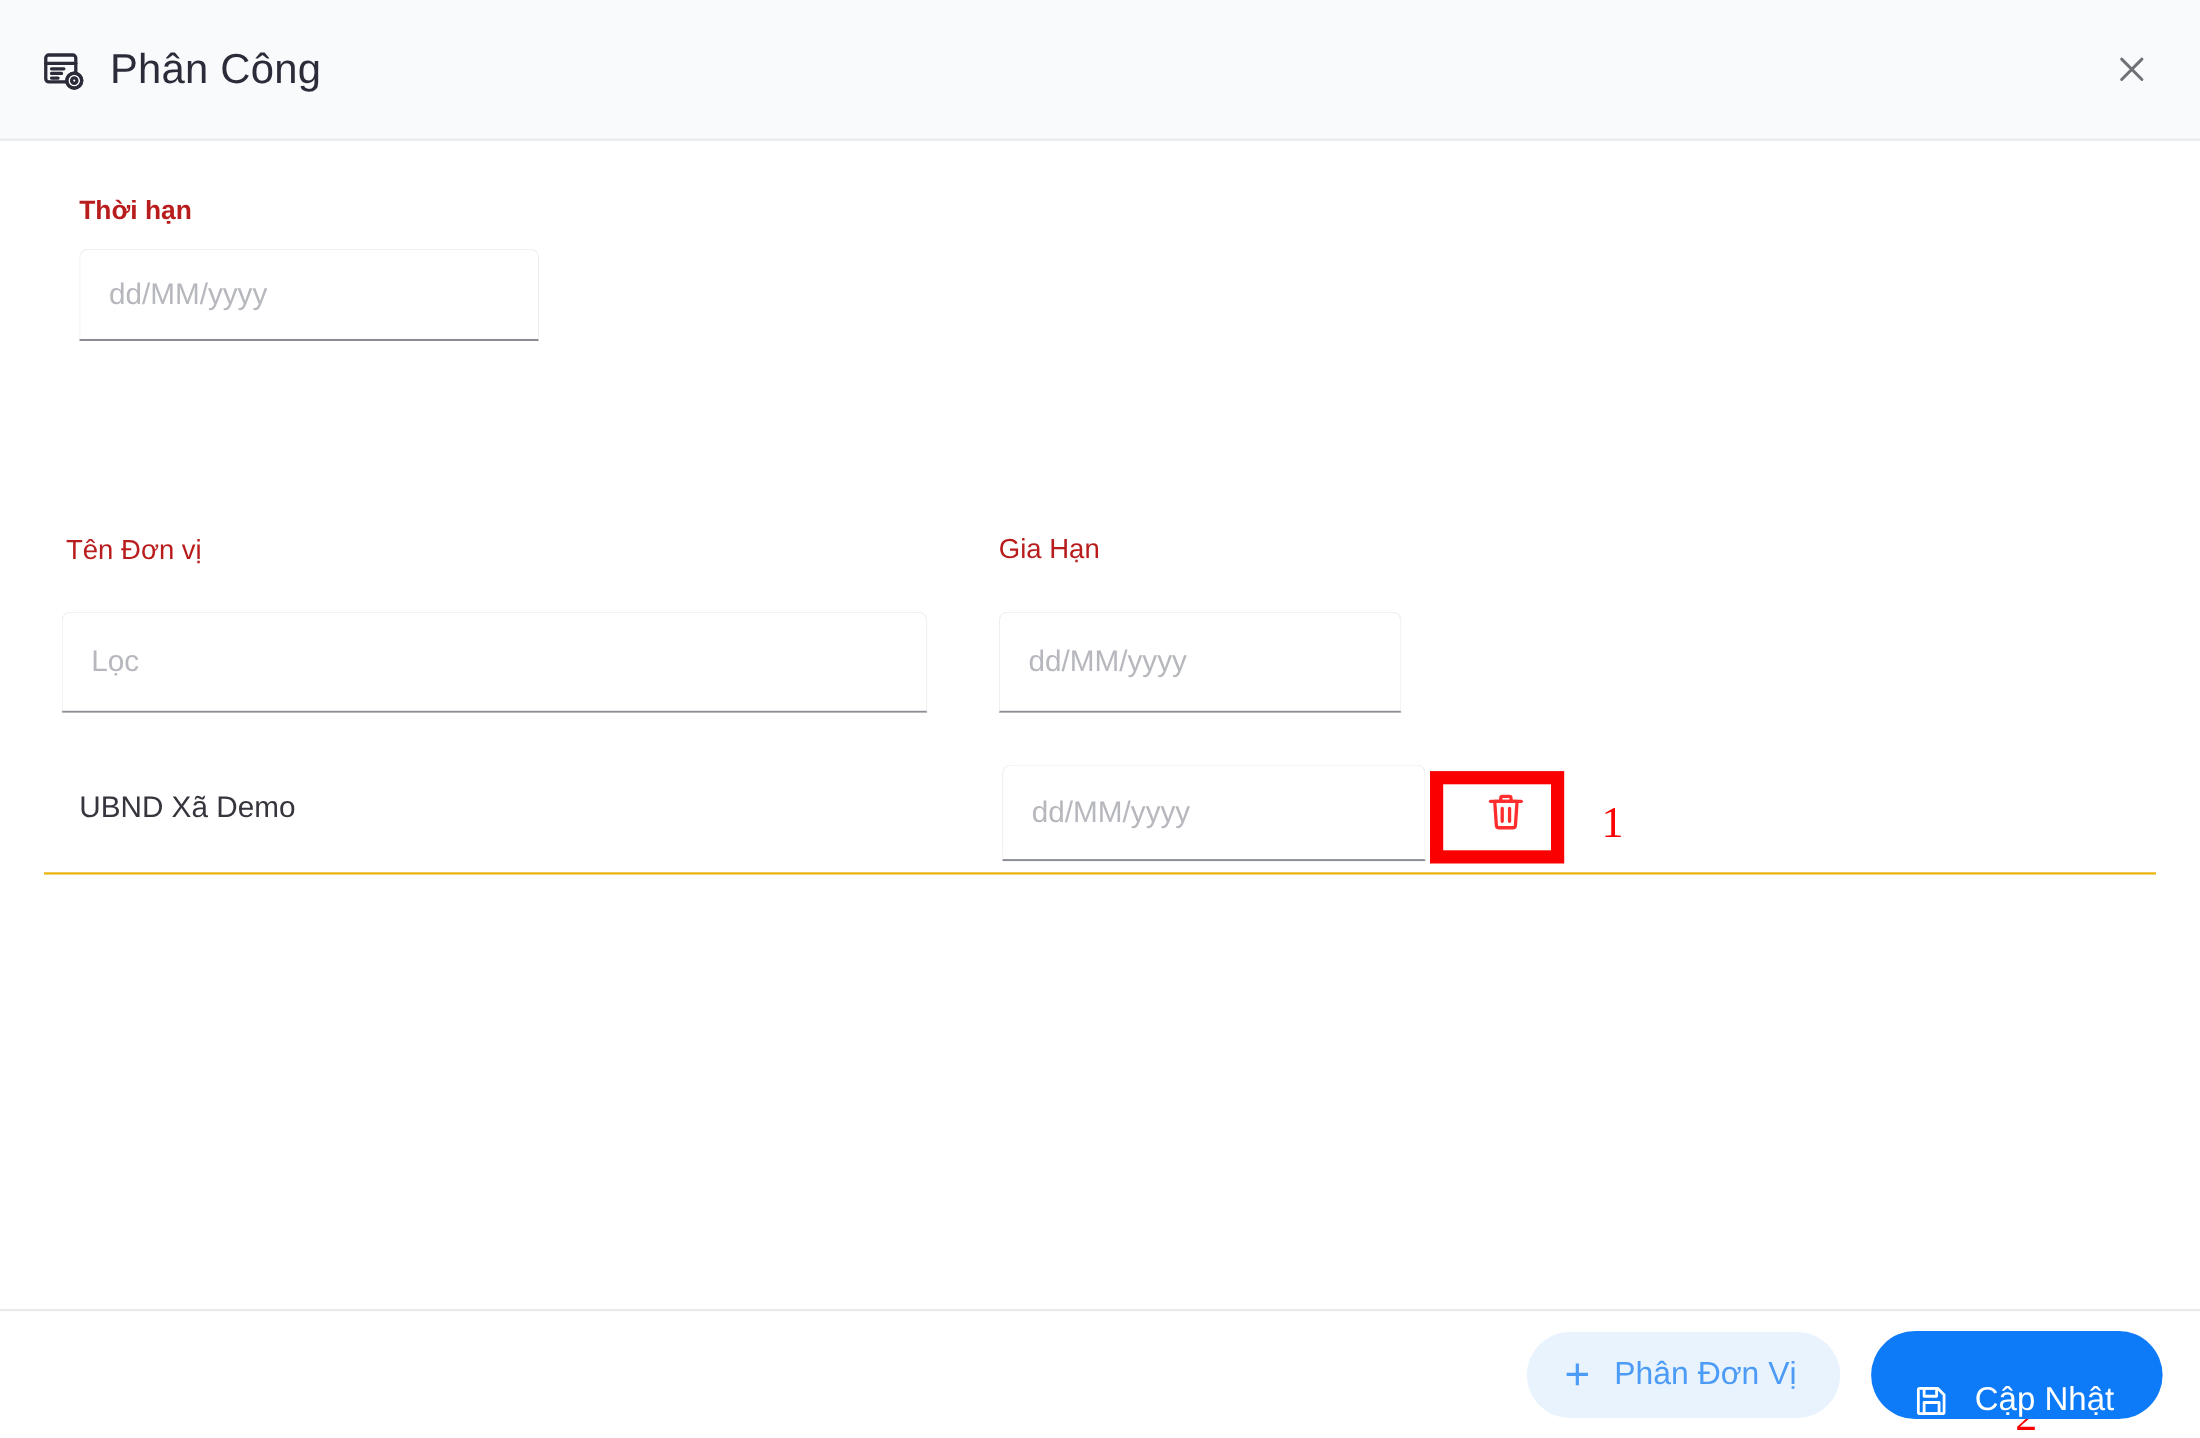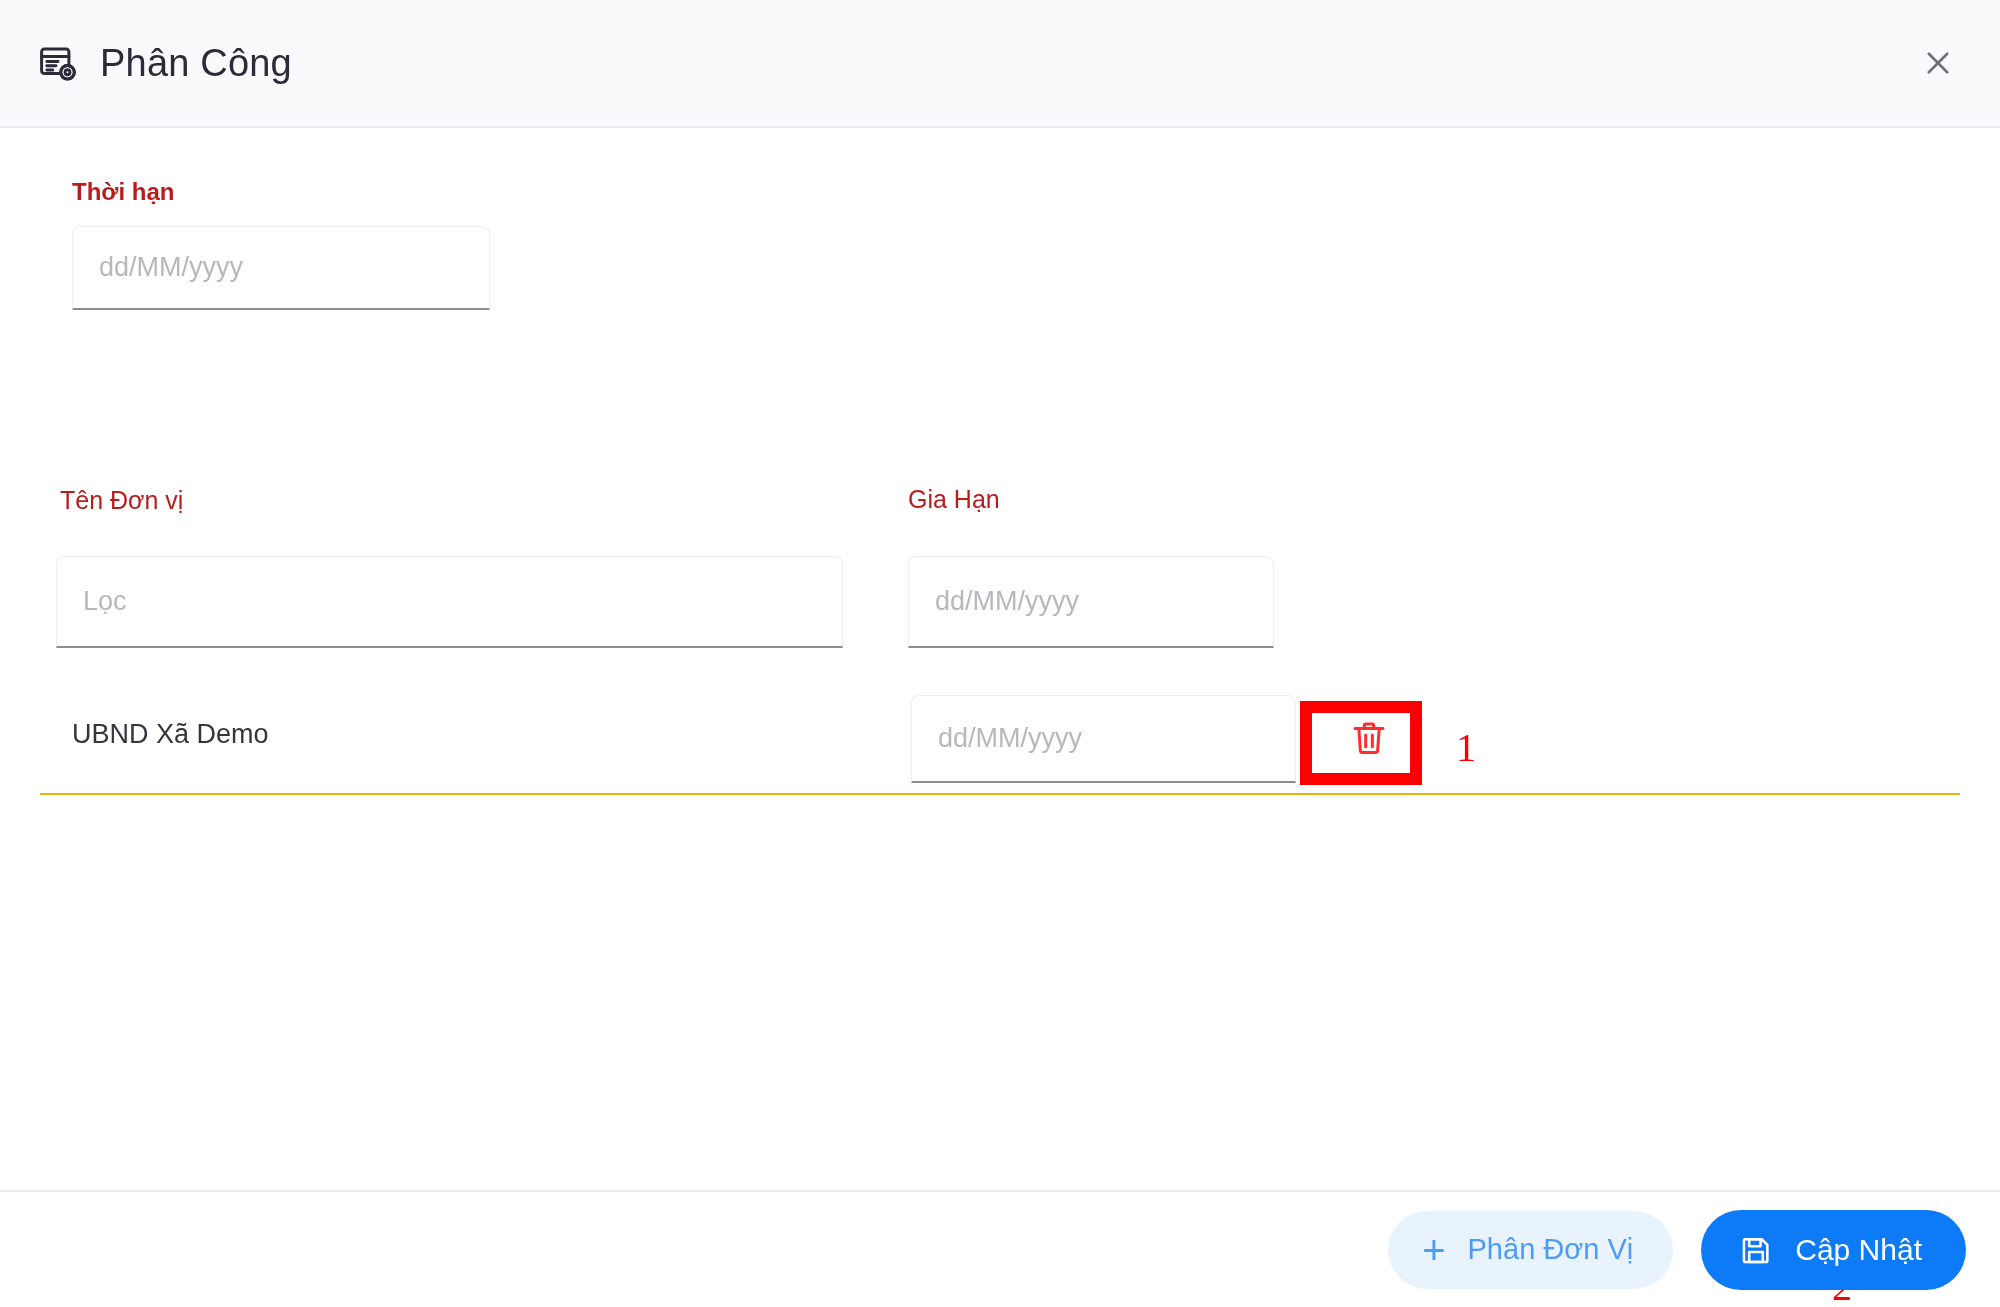--- a/index.html
+++ b/index.html
@@ -30,21 +30,21 @@
     background: #f9fafc;
     border-bottom: 2px solid #e9eaee;
     display: flex;
     align-items: center;
     padding: 0 34px 0 36px;
     box-sizing: border-box;
     flex: 0 0 auto;
   }
   .header-left {
     display: flex;
-    align-items: flex-start;
+    align-items: flex-end;
     gap: 22px;
   }
   .header-icon {
     width: 42px;
     height: 42px;
     display: block;
     color: #2b2b3a;
   }
   .header-title {
     font-size: 38px;
@@ -233,20 +233,21 @@
     height: 78px;
     padding: 0 40px 0 34px;
   }
   .btn-add .plus-icon { font-size: 40px; line-height: 1; font-weight: 300; }
   .btn-update {
     background: #0d7bf7;
     color: #ffffff;
     font-size: 30px;
     height: 80px;
     padding: 0 44px 0 38px;
+    align-items: flex-end;
   }
   .btn-update svg { width: 34px; height: 34px; display: block; }
 </style>
 </head>
 <body>
 
 <div class="dialog">
 
   <div class="dialog-header">
     <div class="header-left">

